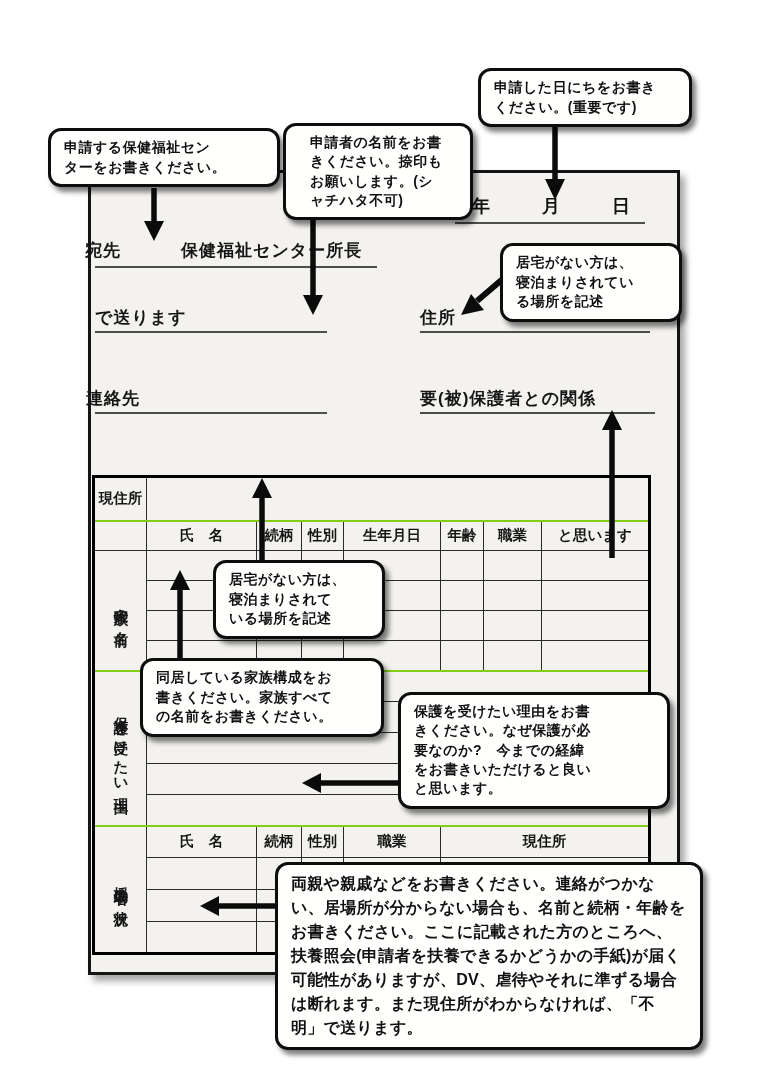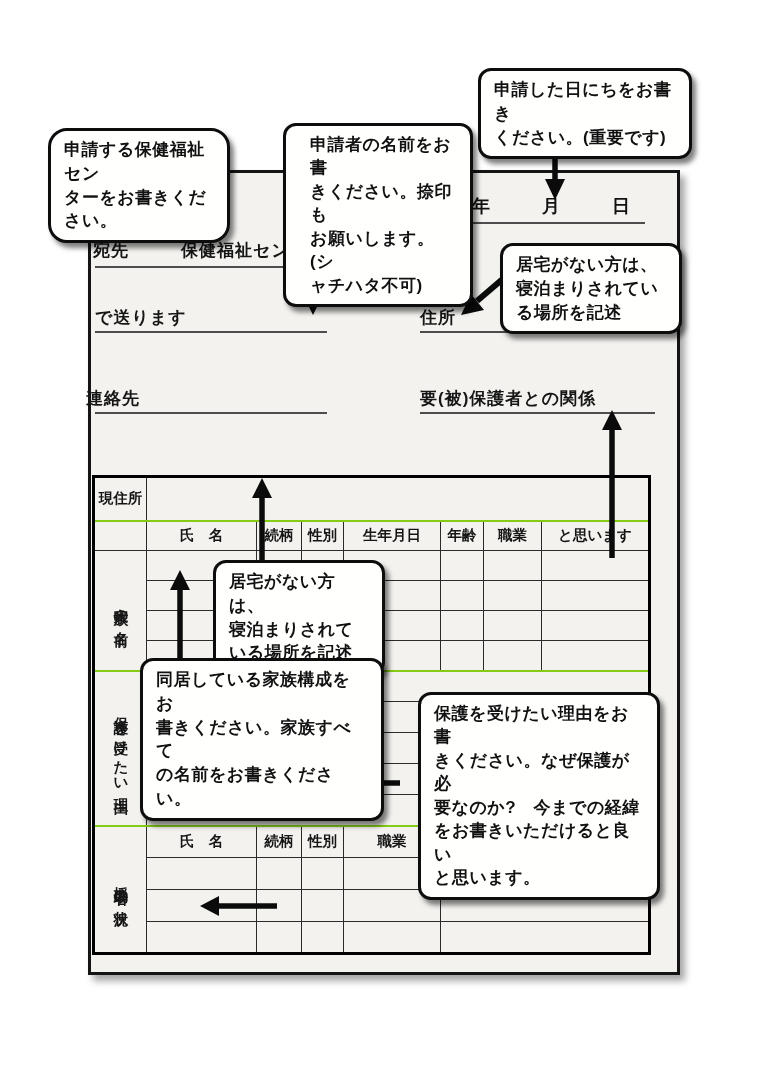--- a/index.html
+++ b/index.html
@@ -32,49 +32,49 @@
     font-size:14px;letter-spacing:2px;font-weight:600;}
   td.lbl-h{font-size:13px;letter-spacing:0;}
   .rh44{height:44px}.rh30{height:30px}.rh31{height:31px}.rh32{height:32px}
   
   svg.arrows{position:absolute;left:0;top:0;z-index:4;pointer-events:none;}
   svg.arrows line{stroke:#0b0b0b;stroke-width:5.5;}
   svg.arrows polygon{fill:#0b0b0b;}
   
   .callout{
     position:absolute;background:#fffffe;border:3px solid #0d0d0d;border-radius:13px;
-    padding:7px 13px;font-size:17px;line-height:1.4;font-weight:700;color:#111;
+    padding:7px 13px;font-size:14px;line-height:1.4;font-weight:700;color:#111;
     white-space:pre-line;box-shadow:4px 5px 5px rgba(0,0,0,0.5);z-index:6;
     box-sizing:border-box;letter-spacing:0.5px;
   }
   .c-date{left:478px;top:68px;width:214px;}
-  .c-center{left:48px;top:128px;width:182px;border-radius:19px;}
+  .c-center{left:48px;top:128px;width:232px;}
   .c-name{left:283px;top:123px;width:190px;line-height:1.38;padding-left:24px;}
   .c-address{left:500px;top:243px;width:182px;}
   .c-curaddr{left:213px;top:560px;width:172px;}
   .c-relation{left:393px;top:558px;width:262px;line-height:1.42;}
   .c-family{left:140px;top:658px;width:244px;}
-  .c-reason{left:418px;top:692px;width:242px;line-height:1.38;}
+  .c-reason{left:398px;top:692px;width:272px;line-height:1.38;}
   .c-supporters{left:275px;top:862px;width:428px;font-size:16px;line-height:1.5;letter-spacing:0.3px;}
 </style>
 </head>
 <body>
 
 <div class="canvas">
 
   <div class="sheet"></div>
 
   <div class="daterow">
     <span>年</span>
     <span>月</span>
     <span>日</span>
   </div>
   <div class="uline" style="left:455px;top:222px;width:190px;"></div>
 
-  <div class="flabel" style="left:93px;top:239px;">宛先</div>
+  <div class="flabel" style="left:85px;top:239px;">宛先</div>
   <div class="flabel" style="left:181px;top:239px;">保健福祉センター所長</div>
   <div class="uline" style="left:95px;top:266px;width:282px;"></div>
 
   <div class="flabel" style="left:95px;top:306px;">で送ります</div>
   <div class="uline" style="left:95px;top:331px;width:232px;"></div>
   <div class="flabel" style="left:420px;top:306px;">住所</div>
   <div class="uline" style="left:420px;top:331px;width:230px;"></div>
 
   <div class="flabel" style="left:86px;top:387px;">連絡先</div>
   <div class="uline" style="left:95px;top:412px;width:232px;"></div>
@@ -247,14 +247,15 @@
 寝泊まりされて
 いる場所を記述</div>
   <div class="callout c-family">同居している家族構成をお
 書きください。家族すべて
 の名前をお書きください。</div>
   <div class="callout c-reason">保護を受けたい理由をお書
 きください。なぜ保護が必
 要なのか?　今までの経緯
 をお書きいただけると良い
 と思います。</div>
+  <div class="callout c-supporters">両親や親戚などをお書きください。連絡がつかない、居場所が分からない場合も、名前と続柄・年齢をお書きください。ここに記載された方のところへ、扶養照会(申請者を扶養できるかどうかの手紙)が届く可能性がありますが、DV、虐待やそれに準ずる場合は断れます。また現住所がわからなければ、「不明」で送ります。</div>
 
 </div>
 
 </body></html>

